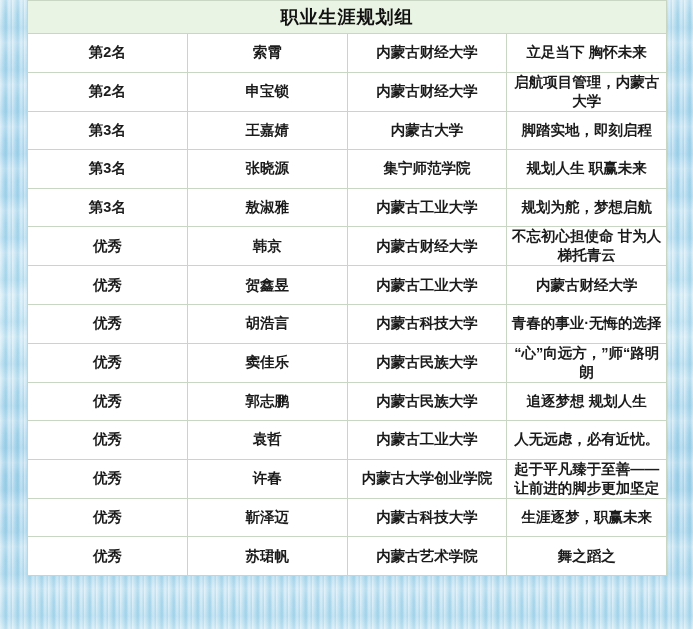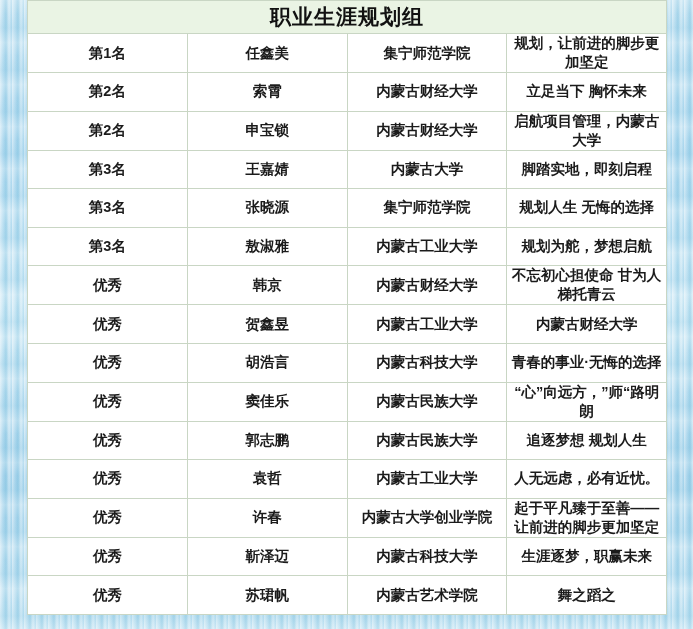--- a/index.html
+++ b/index.html
@@ -57,21 +57,21 @@
     font-size: 14.5px;
     color: #1b1b1b;
     text-align: center;
     vertical-align: middle;
     font-weight: bold;
     padding: 0 2px;
   }
   thead th.title {
     background: #eaf4e4;
     height: 32px;
-    font-size: 21px;
+    font-size: 18px;
     letter-spacing: 1px;
     border: 1px solid #c9d6c4;
     color: #111;
   }
   tbody tr {
     height: 38.6px;
   }
   tbody td.rank { width: 72px; }
   tbody td.name { width: 78px; }
   tbody td.school { width: 166px; }
@@ -90,26 +90,20 @@
 
 <div class="sheet">
   <table class="ranking">
     <thead>
       <tr>
         <th class="title" colspan="4">职业生涯规划组</th>
       </tr>
     </thead>
     <tbody id="tbody">
         <tr>
-          <td class="rank">第1名</td>
-          <td class="name">任鑫美</td>
-          <td class="school">集宁师范学院</td>
-          <td class="work">规划，让前进的脚步更加坚定</td>
-        </tr>
-        <tr>
           <td class="rank">第2名</td>
           <td class="name">索霄</td>
           <td class="school">内蒙古财经大学</td>
           <td class="work">立足当下 胸怀未来</td>
         </tr>
         <tr>
           <td class="rank">第2名</td>
           <td class="name">申宝锁</td>
           <td class="school">内蒙古财经大学</td>
           <td class="work">启航项目管理，内蒙古大学</td>
@@ -117,21 +111,21 @@
         <tr>
           <td class="rank">第3名</td>
           <td class="name">王嘉婧</td>
           <td class="school">内蒙古大学</td>
           <td class="work">脚踏实地，即刻启程</td>
         </tr>
         <tr>
           <td class="rank">第3名</td>
           <td class="name">张晓源</td>
           <td class="school">集宁师范学院</td>
-          <td class="work">规划人生 无悔的选择</td>
+          <td class="work">规划人生 职赢未来</td>
         </tr>
         <tr>
           <td class="rank">第3名</td>
           <td class="name">敖淑雅</td>
           <td class="school">内蒙古工业大学</td>
           <td class="work">规划为舵，梦想启航</td>
         </tr>
         <tr>
           <td class="rank">优秀</td>
           <td class="name">韩京</td>

